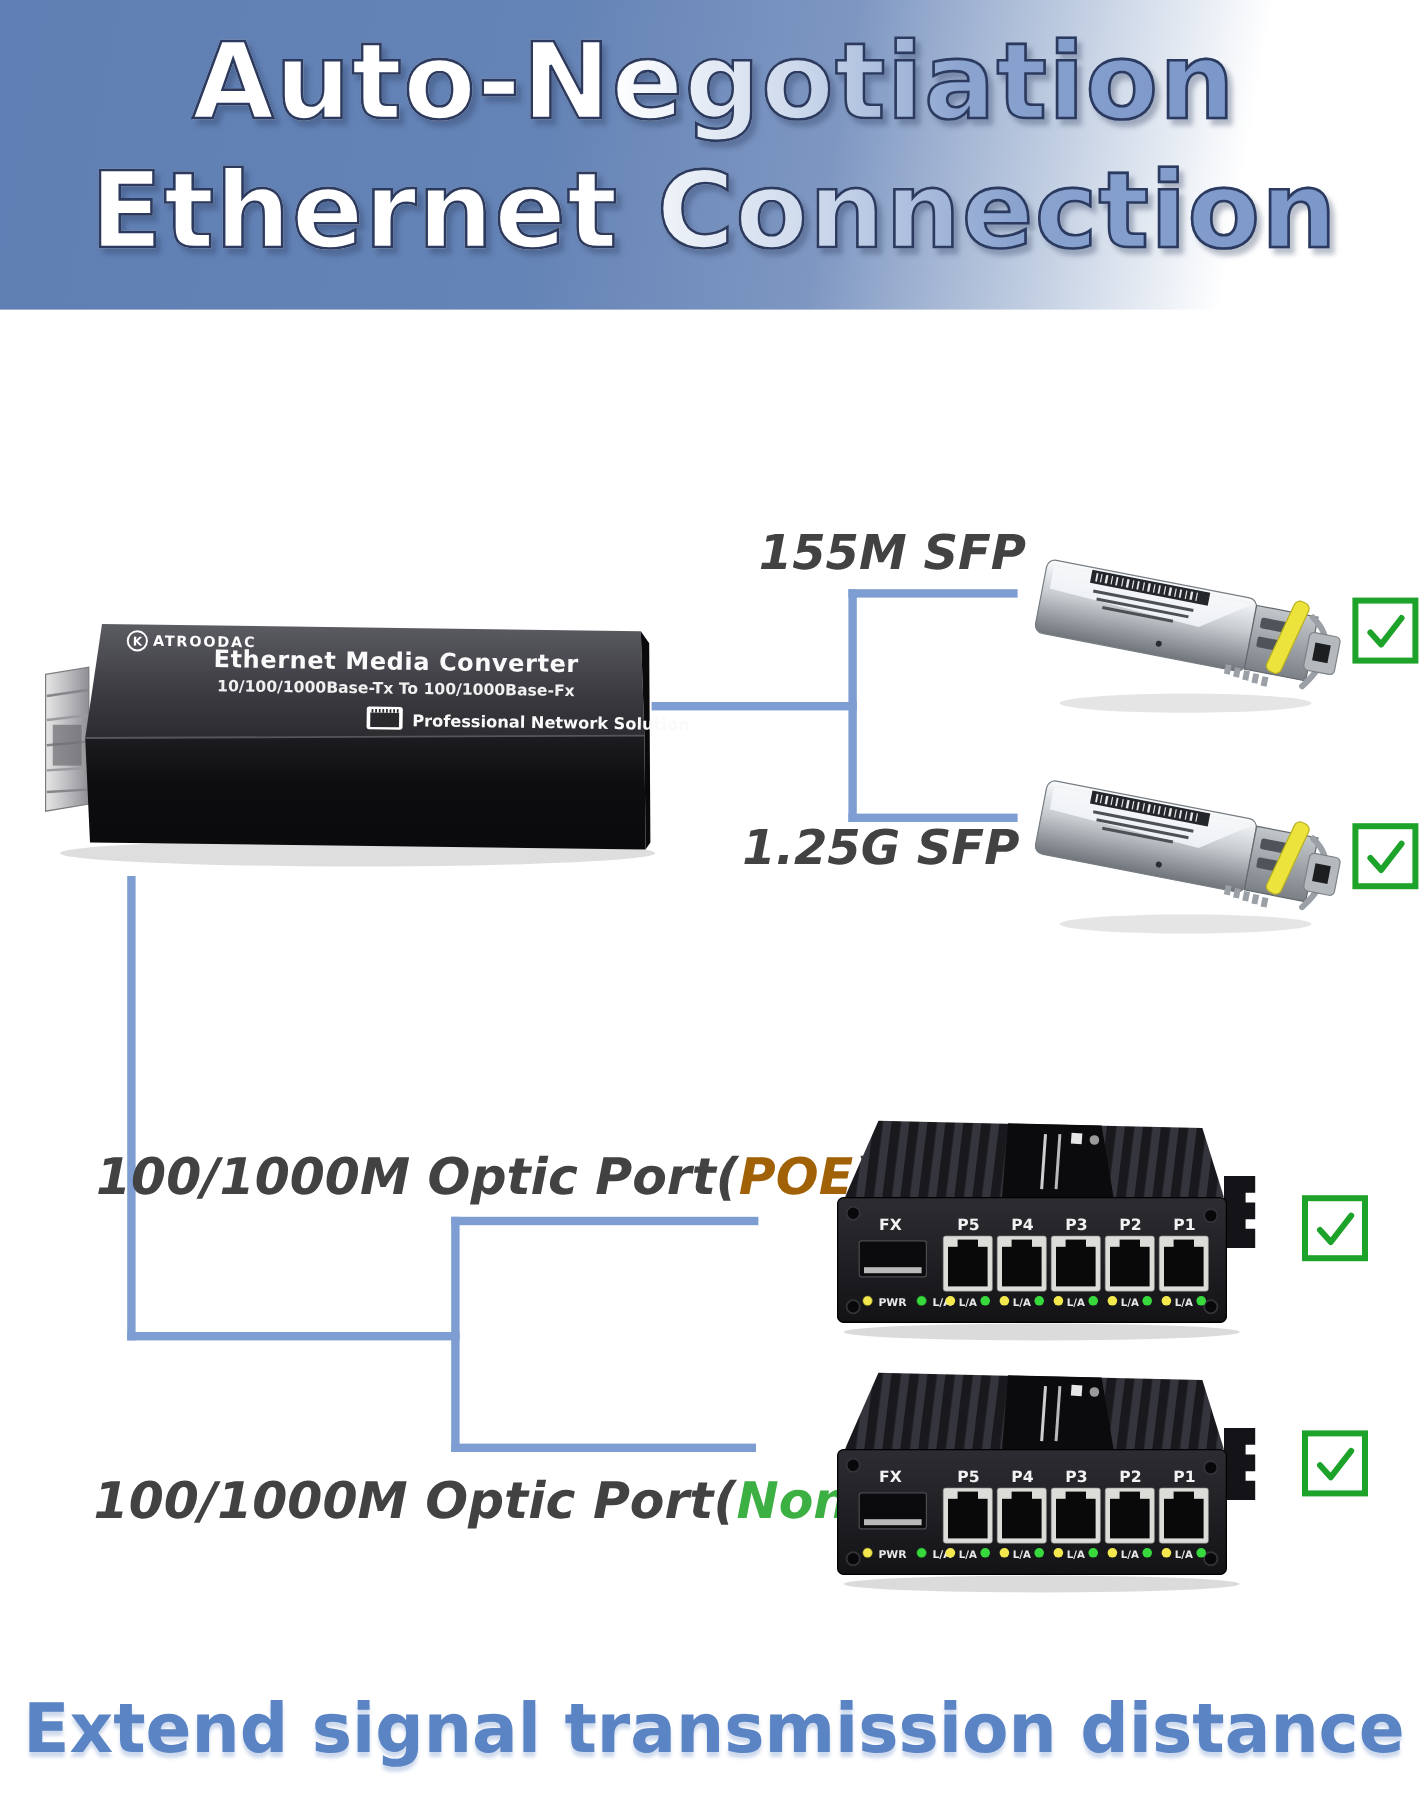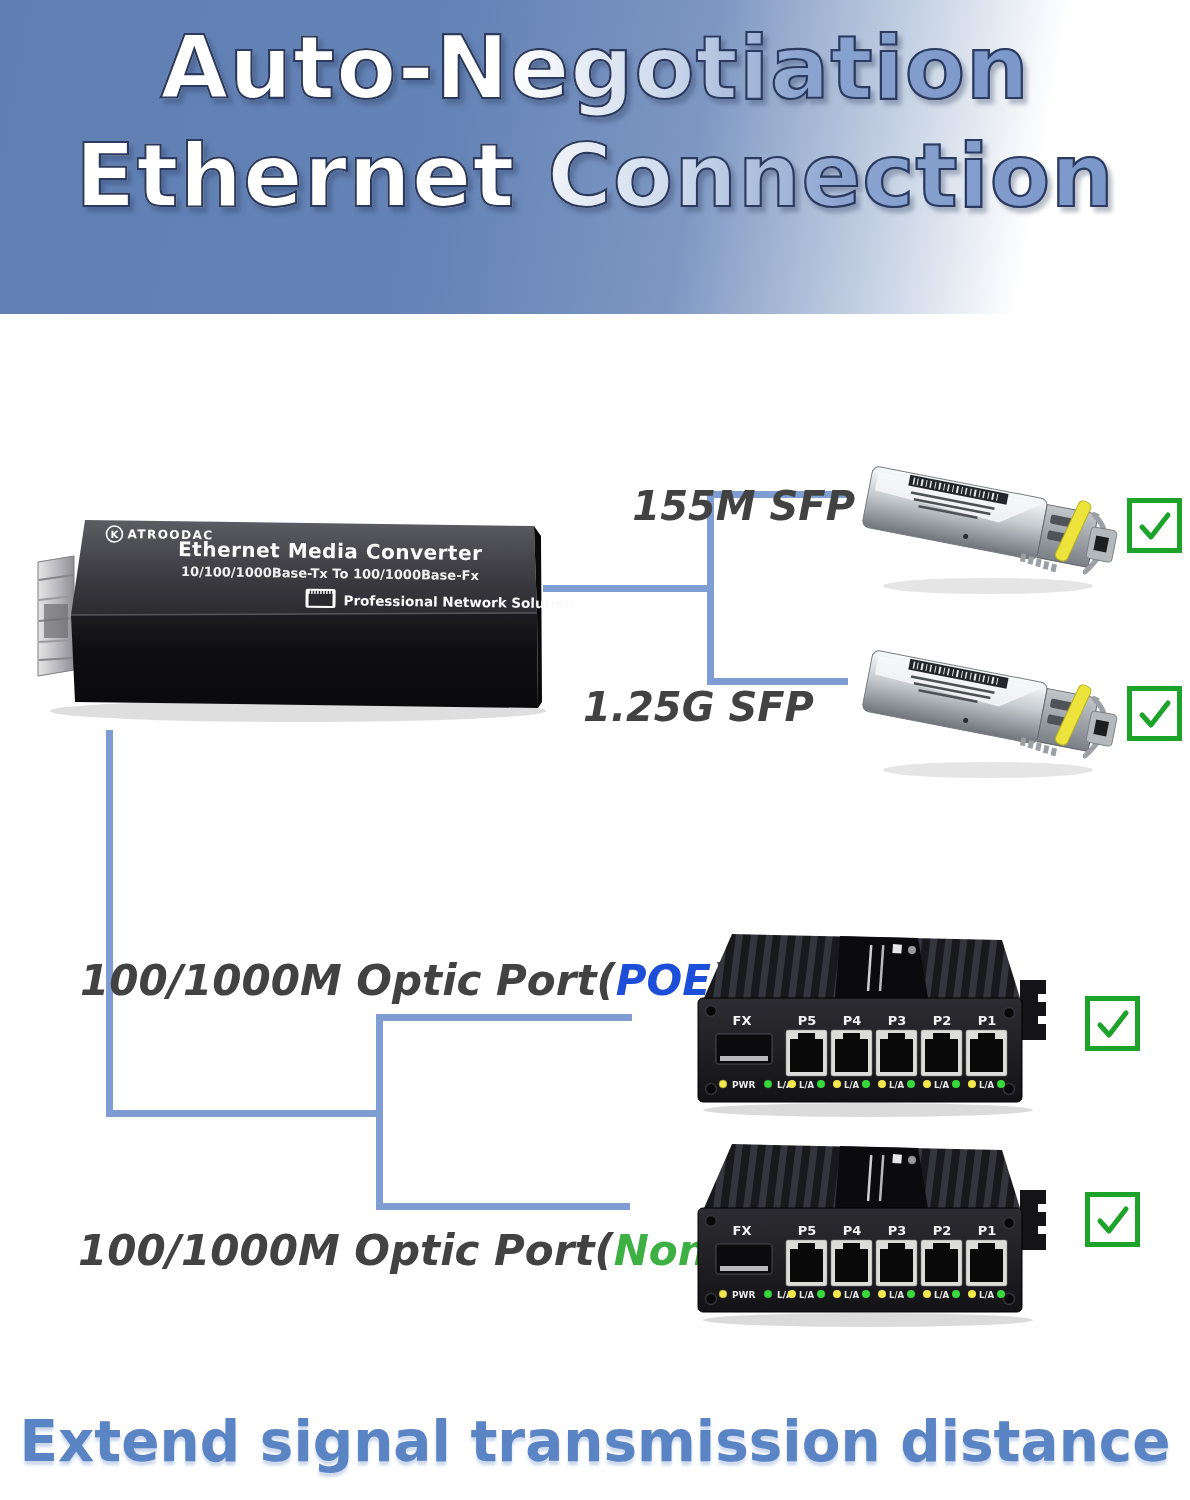--- a/index.html
+++ b/index.html
@@ -1,34 +1,34 @@
 <!DOCTYPE html>
 <html><head>
 <meta charset="utf-8">
 <style>
   html,body{margin:0;padding:0;}
   body{width:1190px;height:1500px;position:relative;background:#ffffff;overflow:hidden;
        font-family:"DejaVu Sans",sans-serif;}
   
-  .hero{position:absolute;left:0;top:0;width:1190px;height:314px;
+  .hero{position:absolute;left:0;top:0;width:1190px;height:258px;
         background:linear-gradient(100deg,#5f7fb4 0%,#6483b6 38%,#7e97c2 58%,#c6d2e4 74%,#ffffff 86%);}
   .hero-inner{position:absolute;left:0;top:14px;width:100%;text-align:center;}
   .hero-line{display:inline-block;white-space:nowrap;font-weight:bold;font-size:88px;line-height:108px;
         letter-spacing:1px;
         background:linear-gradient(90deg,#ffffff 0%,#ffffff 40%,#cdd9ec 58%,#8aa3cf 74%,#7b97c9 100%);
         -webkit-background-clip:text;background-clip:text;color:transparent;
         -webkit-text-stroke:2.2px #2b3a5e;
         filter:drop-shadow(4px 5px 2px rgba(40,55,90,0.32));}
   
   .cline{position:absolute;background:#7e9ed3;}
   
   .dlabel{position:absolute;font-style:italic;font-weight:600;color:#424242;white-space:nowrap;}
   .lbl-sfp{font-size:40px;}
   .lbl-optic{font-size:42px;}
-  .hl-poe{color:#1d4ed8;}
+  .hl-poe{color:#a16207;}
   .hl-nonpoe{color:#3cb043;}
   
   .checkbox{position:absolute;width:55px;height:55px;border:5px solid #1ea32a;background:#ffffff;
         box-sizing:border-box;display:flex;align-items:center;justify-content:center;}
   
   .footer-text{position:absolute;left:0;top:1408px;width:100%;text-align:center;
         font-weight:bold;font-size:57px;color:#5b84c4;letter-spacing:0px;white-space:nowrap;
         text-shadow:0 4px 3px rgba(90,130,195,0.30);transform:scaleX(0.99);}
   svg{position:absolute;overflow:visible;}
   svg text{font-family:"DejaVu Sans",sans-serif;}
@@ -85,22 +85,22 @@
 <div class="cline" style="left:707px;top:491px;width:7px;height:194px;"></div>
 <div class="cline" style="left:707px;top:491px;width:141px;height:7px;"></div>
 <div class="cline" style="left:707px;top:678px;width:141px;height:7px;"></div>
 
 <div class="cline" style="left:106px;top:730px;width:7px;height:387px;"></div>
 <div class="cline" style="left:106px;top:1110px;width:277px;height:7px;"></div>
 <div class="cline" style="left:376px;top:1014px;width:7px;height:196px;"></div>
 <div class="cline" style="left:376px;top:1014px;width:256px;height:7px;"></div>
 <div class="cline" style="left:376px;top:1203px;width:254px;height:7px;"></div>
 
-<div class="dlabel lbl-sfp" style="left:620px;top:438px;width:235px;text-align:right;margin-top:45px;">155M SFP</div>
-<div class="dlabel lbl-sfp" style="left:583px;top:684px;width:260px;text-align:left;">1.25G SFP</div>
+<div class="dlabel lbl-sfp" style="left:620px;top:438px;width:235px;text-align:right;">155M SFP</div>
+<div class="dlabel lbl-sfp" style="left:604px;top:684px;width:260px;text-align:center;">1.25G SFP</div>
 
 <div class="dlabel lbl-optic" style="left:80px;top:956px;width:622px;text-align:right;"><span>100/1000M Optic Port(</span><span class="hl-poe">POE</span><span>)</span></div>
 
 <div class="dlabel lbl-optic" style="left:78px;top:1226px;"><span>100/1000M Optic Port(</span><span class="hl-nonpoe">Non POE</span><span>)</span></div>
 
 <svg style="left:28px;top:478px;" width="545" height="255" viewBox="0 0 545 255">
   <ellipse cx="270" cy="233" rx="248" ry="11" fill="#000" opacity="0.13"></ellipse>
 
   <g>
     <polygon points="10,84 46,78 46,192 10,198" fill="url(#cageGrad)" stroke="#7c7c80" stroke-width="1"></polygon>

